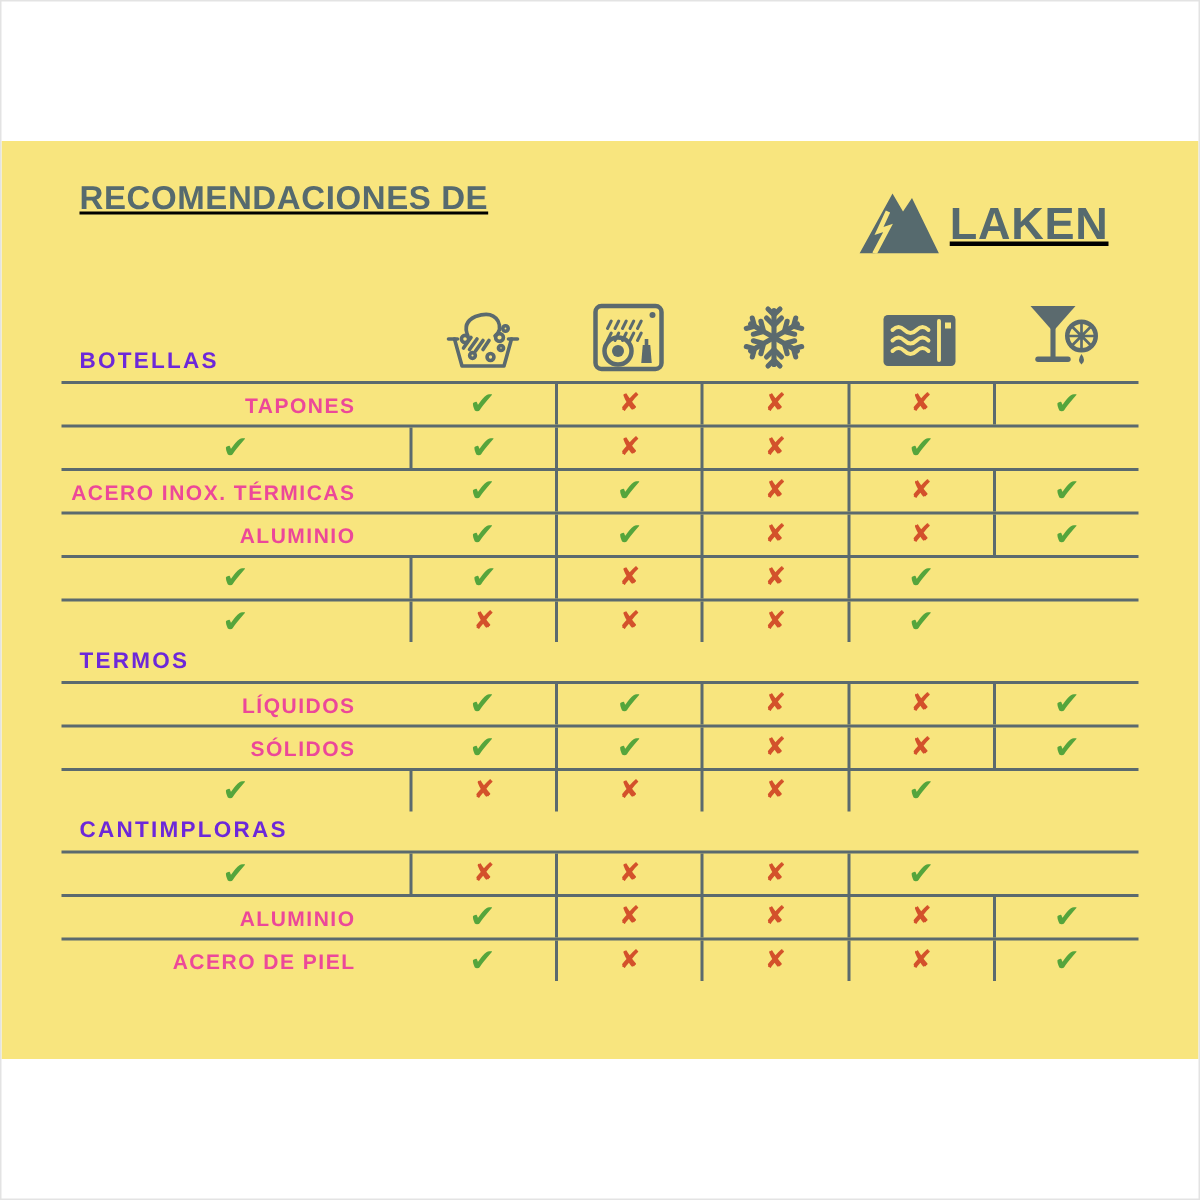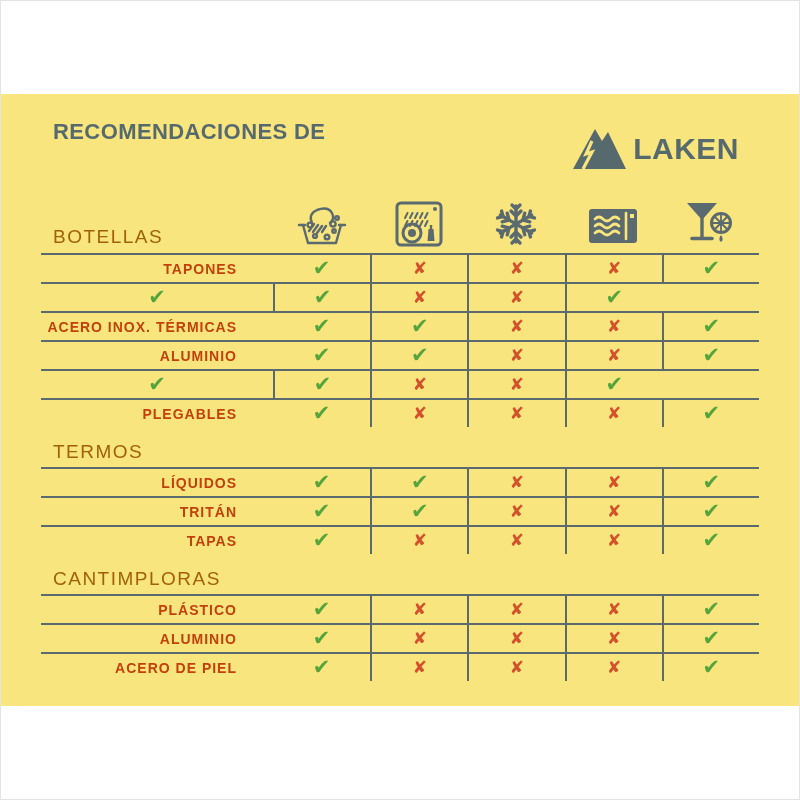--- a/index.html
+++ b/index.html
@@ -4,35 +4,35 @@
 <style>
   html,body{margin:0;padding:0;background:#fff;}
   .canvas{
     position:relative;width:800px;height:800px;background:#ffffff;
     border:1px solid #e3e3e3;box-sizing:border-box;overflow:hidden;
     font-family:"Liberation Sans","DejaVu Sans",sans-serif;
   }
   .band{position:absolute;left:0;right:0;top:93px;height:612px;background:#f8e57e;}
   .content{position:absolute;left:40px;right:40px;top:93px;}
 
-  .header{display:flex;justify-content:space-between;align-items:flex-start;padding-top:25px;}
+  .header{display:flex;justify-content:space-between;align-items:flex-start;padding-top:25px;text-decoration:underline;}
   .title{font-size:22px;line-height:26px;font-weight:bold;color:#566a6e;letter-spacing:.4px;margin-left:12px;}
   .logo{display:flex;align-items:center;margin-top:6px;margin-right:20px;}
   .logo-text{font-size:30px;font-weight:bold;color:#566a6e;letter-spacing:.5px;line-height:30px;margin-left:4px;}
 
   .grid-row{display:grid;grid-template-columns:232px repeat(5,1fr);}
   .iconhead-row{align-items:end;height:58px;margin-top:22px;border-bottom:2px solid #5b6a6e;}
-  .section-label{font-size:19px;font-weight:normal;color:#a16207;letter-spacing:1.5px;align-self:end;padding-bottom:5px;padding-left:12px;}
+  .section-label{font-size:15px;font-weight:bold;color:#6d28d9;letter-spacing:1.5px;align-self:end;padding-bottom:5px;padding-left:12px;}
   .icon-cell{display:flex;justify-content:center;align-items:flex-end;padding-bottom:6px;}
 
-  .section-header-row{height:26px;margin-top:14px;border-bottom:2px solid #5b6a6e;}
+  .section-header-row{height:26px;border-bottom:2px solid #5b6a6e;}
 
   .data-row{height:27px;align-items:center;}
   .data-row.has-line{border-bottom:2px solid #5b6a6e;}
-  .row-label{text-align:right;padding-right:36px;font-size:14px;font-weight:bold;color:#c2410c;letter-spacing:1px;}
+  .row-label{text-align:right;padding-right:36px;font-size:14px;font-weight:bold;color:#ec4899;letter-spacing:1px;}
   .mark-cell{text-align:center;line-height:27px;height:27px;}
   .mark-cell + .mark-cell{border-left:2px solid #5b6a6e;}
   .mark-yes{color:#55a53c;font-size:21px;font-weight:bold;font-family:"DejaVu Sans",sans-serif;}
   .mark-no{color:#d3512b;font-size:17px;font-weight:bold;font-family:"DejaVu Sans",sans-serif;}
 </style>
 </head>
 <body>
 
 <div class="canvas">
   <div class="band"></div>
@@ -172,59 +172,56 @@
           <div class="mark-cell"><span class="mark-yes">✔</span></div>
         </div>
         <div class="grid-row data-row has-line">
           <div class="mark-cell"><span class="mark-yes">✔</span></div>
           <div class="mark-cell"><span class="mark-yes">✔</span></div>
           <div class="mark-cell"><span class="mark-no">✘</span></div>
           <div class="mark-cell"><span class="mark-no">✘</span></div>
           <div class="mark-cell"><span class="mark-yes">✔</span></div>
         </div>
         <div class="grid-row data-row">
-          <div class="row-label">PLEGABLES</div>
           <div class="mark-cell"><span class="mark-yes">✔</span></div>
           <div class="mark-cell"><span class="mark-no">✘</span></div>
           <div class="mark-cell"><span class="mark-no">✘</span></div>
           <div class="mark-cell"><span class="mark-no">✘</span></div>
           <div class="mark-cell"><span class="mark-yes">✔</span></div>
         </div>
         <div class="grid-row section-header-row">
           <div class="section-label">TERMOS</div>
         </div>
         <div class="grid-row data-row has-line">
           <div class="row-label">LÍQUIDOS</div>
           <div class="mark-cell"><span class="mark-yes">✔</span></div>
           <div class="mark-cell"><span class="mark-yes">✔</span></div>
           <div class="mark-cell"><span class="mark-no">✘</span></div>
           <div class="mark-cell"><span class="mark-no">✘</span></div>
           <div class="mark-cell"><span class="mark-yes">✔</span></div>
         </div>
         <div class="grid-row data-row has-line">
-          <div class="row-label">TRITÁN</div>
+          <div class="row-label">SÓLIDOS</div>
           <div class="mark-cell"><span class="mark-yes">✔</span></div>
           <div class="mark-cell"><span class="mark-yes">✔</span></div>
           <div class="mark-cell"><span class="mark-no">✘</span></div>
           <div class="mark-cell"><span class="mark-no">✘</span></div>
           <div class="mark-cell"><span class="mark-yes">✔</span></div>
         </div>
         <div class="grid-row data-row">
-          <div class="row-label">TAPAS</div>
           <div class="mark-cell"><span class="mark-yes">✔</span></div>
           <div class="mark-cell"><span class="mark-no">✘</span></div>
           <div class="mark-cell"><span class="mark-no">✘</span></div>
           <div class="mark-cell"><span class="mark-no">✘</span></div>
           <div class="mark-cell"><span class="mark-yes">✔</span></div>
         </div>
         <div class="grid-row section-header-row">
           <div class="section-label">CANTIMPLORAS</div>
         </div>
         <div class="grid-row data-row has-line">
-          <div class="row-label">PLÁSTICO</div>
           <div class="mark-cell"><span class="mark-yes">✔</span></div>
           <div class="mark-cell"><span class="mark-no">✘</span></div>
           <div class="mark-cell"><span class="mark-no">✘</span></div>
           <div class="mark-cell"><span class="mark-no">✘</span></div>
           <div class="mark-cell"><span class="mark-yes">✔</span></div>
         </div>
         <div class="grid-row data-row has-line">
           <div class="row-label">ALUMINIO</div>
           <div class="mark-cell"><span class="mark-yes">✔</span></div>
           <div class="mark-cell"><span class="mark-no">✘</span></div>

